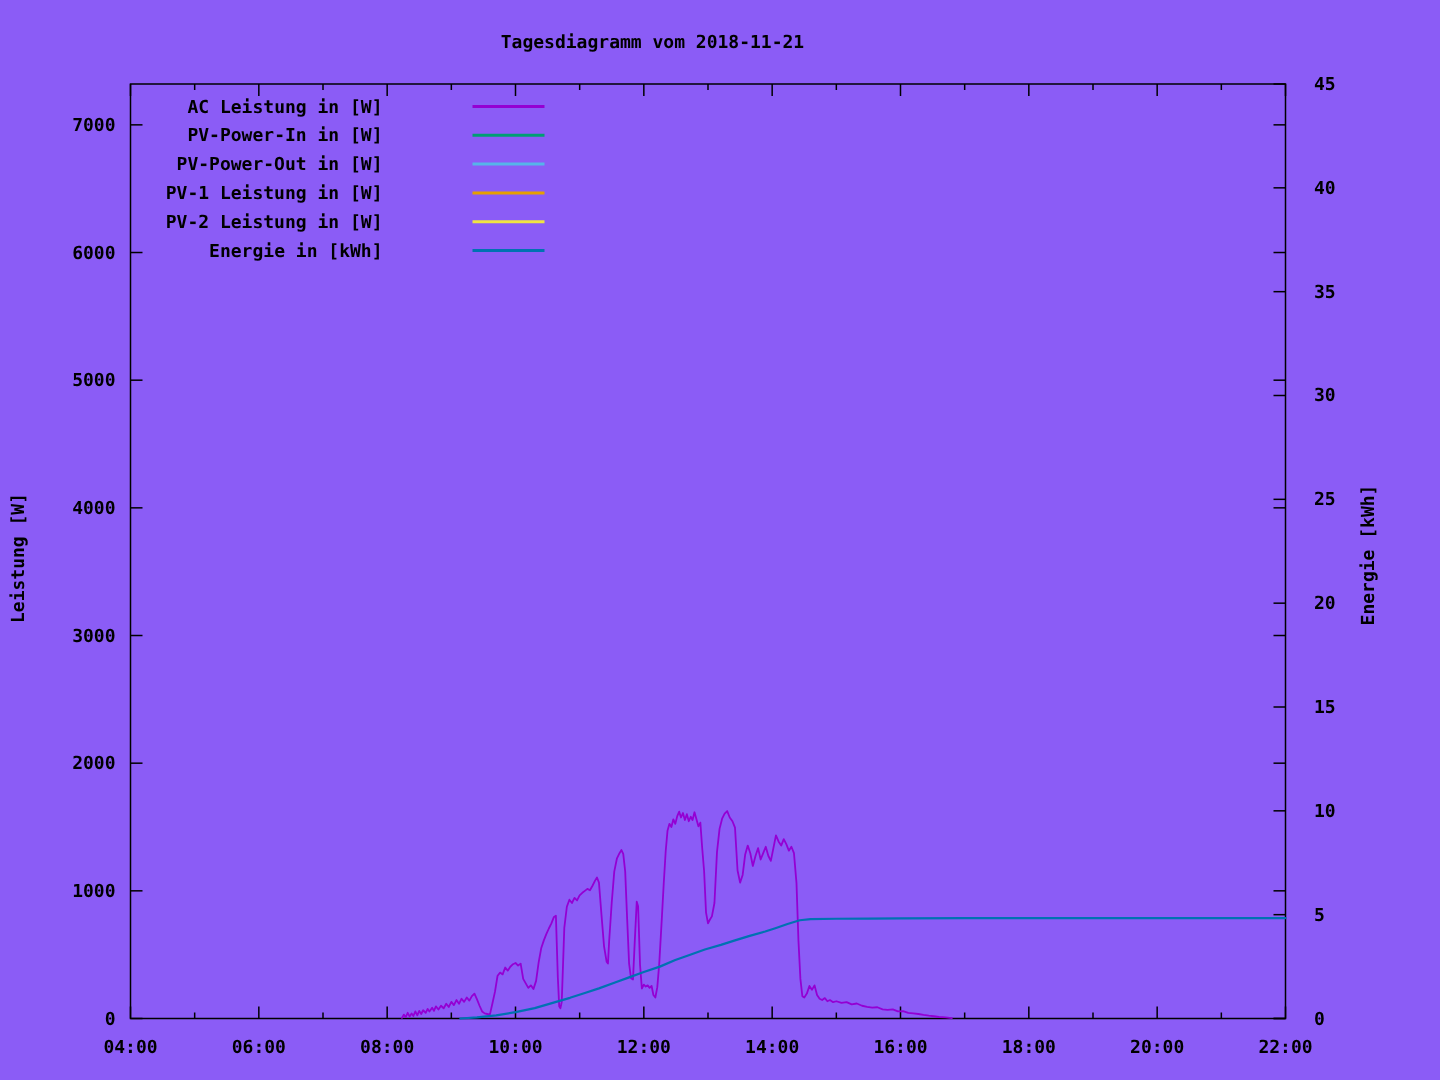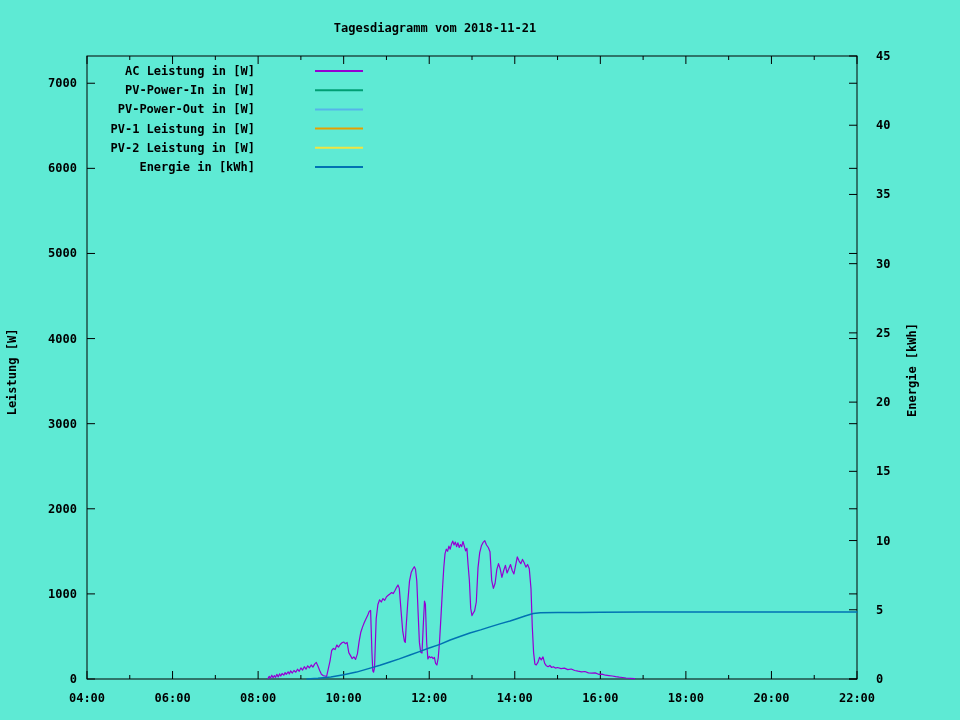--- a/index.html
+++ b/index.html
@@ -1,16 +1,16 @@
 <!DOCTYPE html>
 <html><head>
 <meta charset="utf-8">
 <style>
   html,body { margin:0; padding:0; background:#ffffff; }
-  #page { position:relative; width:960px; height:720px; background:#5eead4; overflow:hidden; }
+  #page { position:relative; width:960px; height:720px; background:#8b5cf6; overflow:hidden; }
   svg text {
     font-family:"DejaVu Sans Mono", monospace;
     font-weight:bold;
     font-size:12px;
     fill:#000000;
   }
   .plotline { fill:none; stroke-linejoin:round; stroke-linecap:round; }
 </style>
 </head>
 <body>

